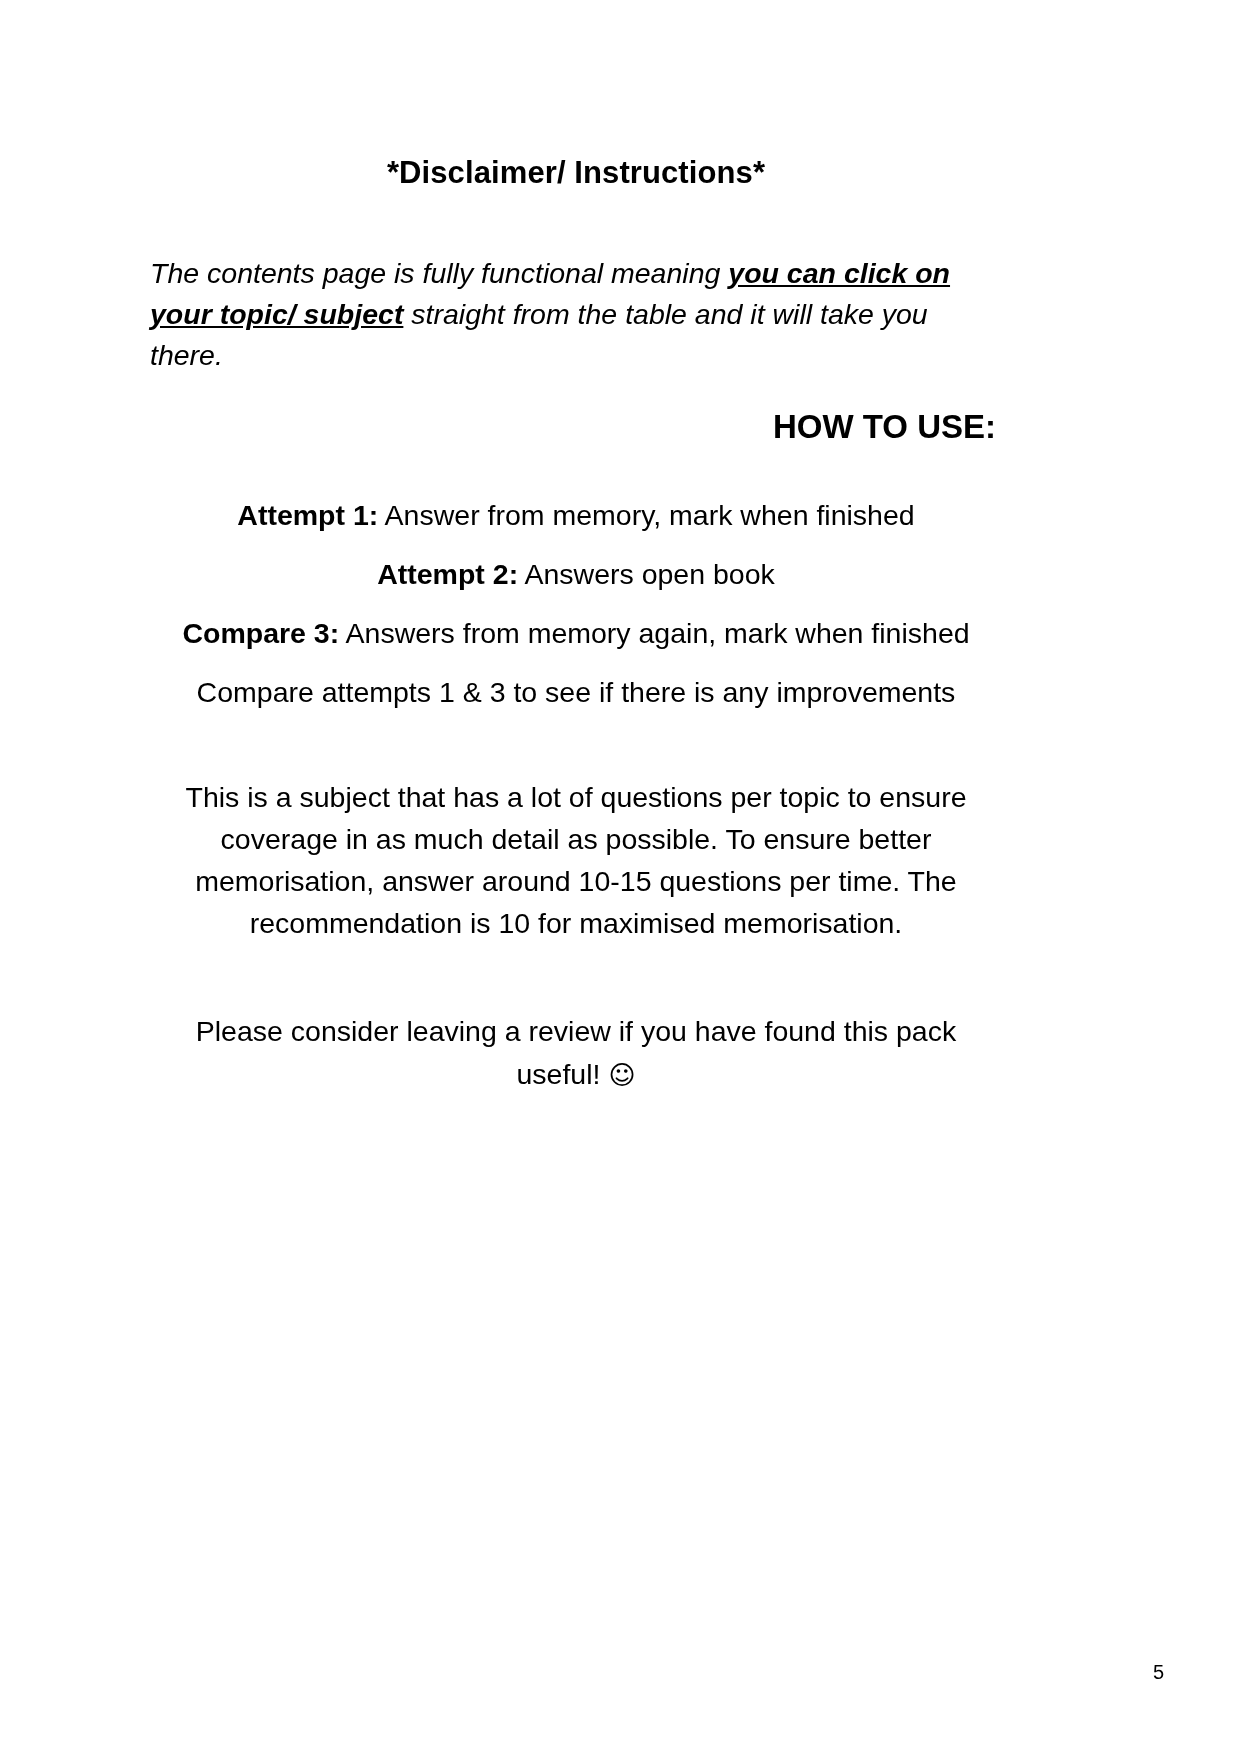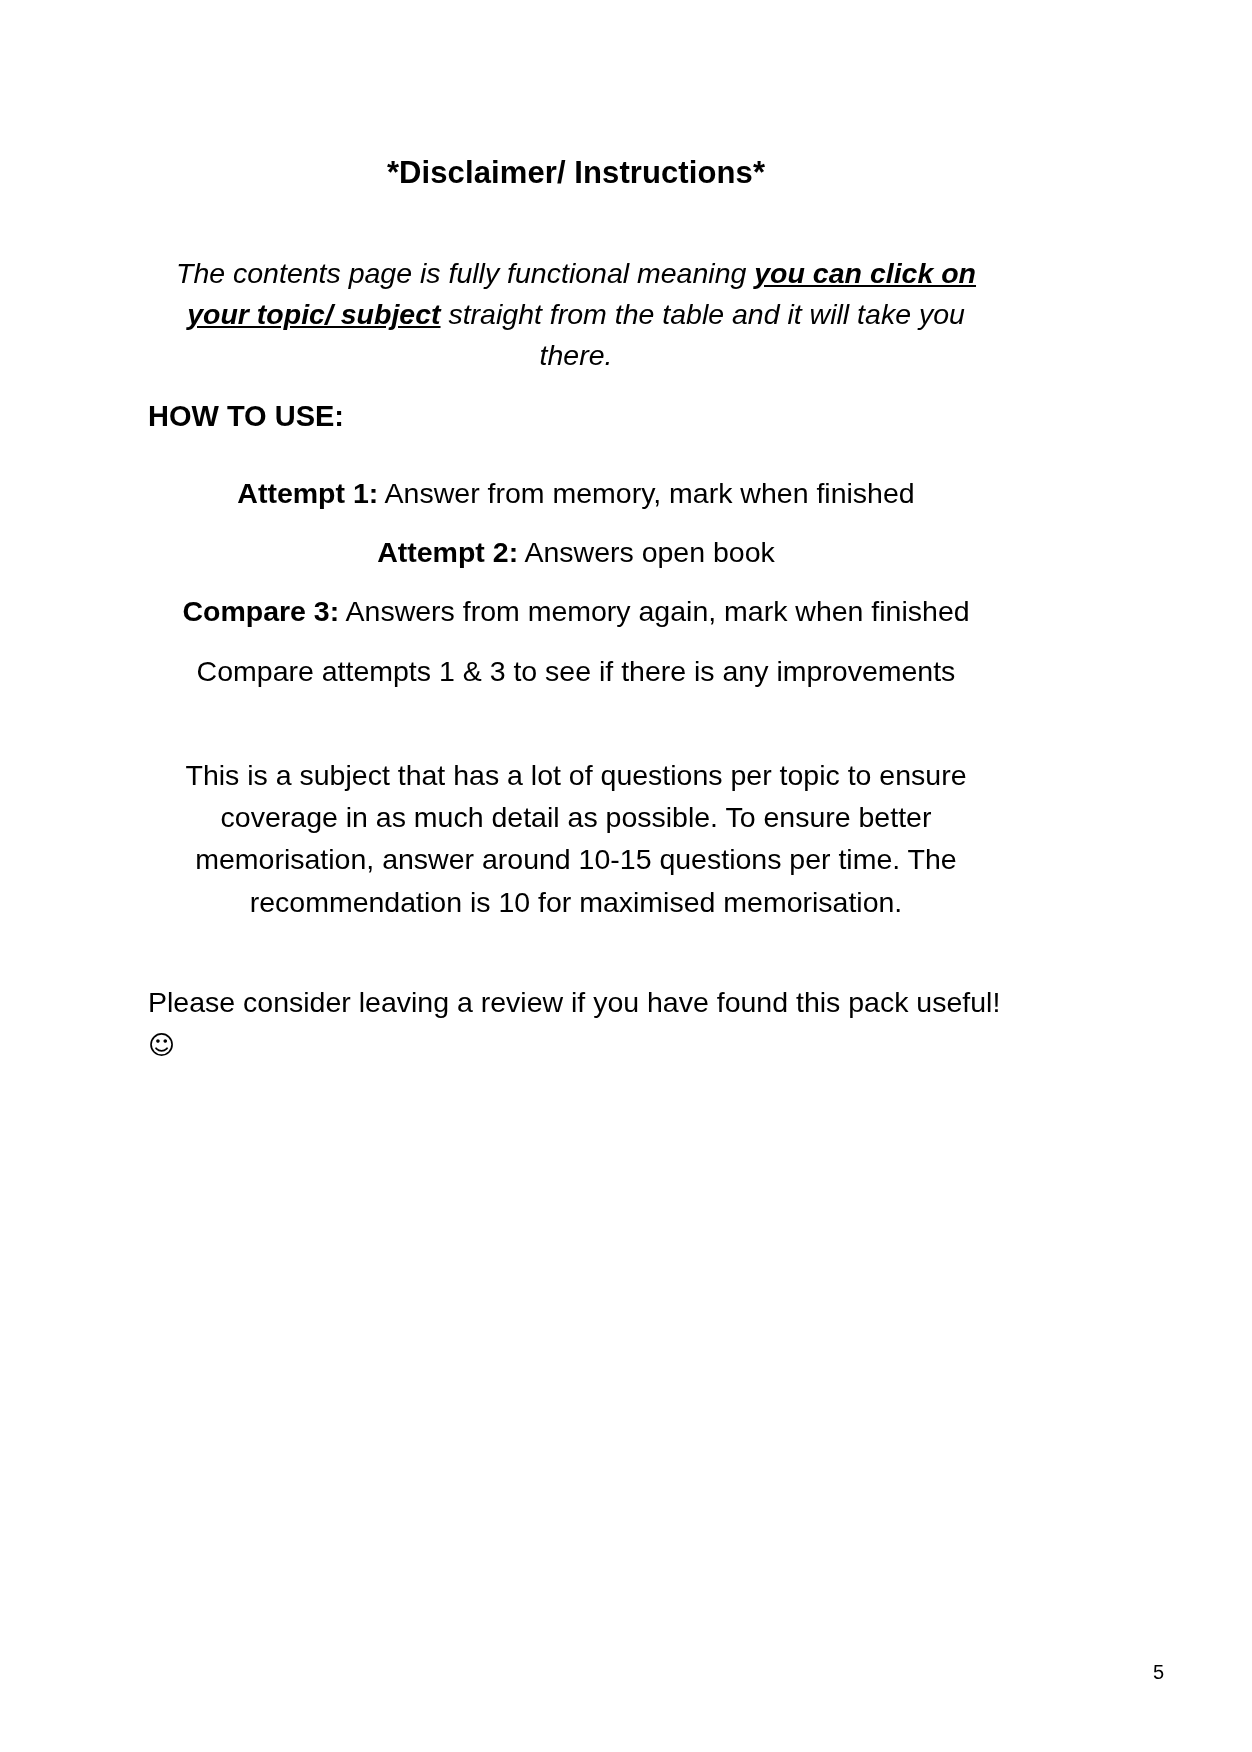--- a/index.html
+++ b/index.html
@@ -39,39 +39,38 @@
     margin: 0 0 0 0;
     line-height: 1.25;
   }
 
   .gap-1 { height: 60px; }
   .gap-2 { height: 18px; }
   .gap-3 { height: 62px; }
   .gap-4 { height: 58px; }
 
   .intro {
-    text-align: center;
     font-size: 28.5px;
     font-style: italic;
     line-height: 1.45;
     margin: 0;
     padding: 0 2px;
   }
   .intro b {
     font-weight: bold;
     text-decoration: underline;
     text-underline-offset: 2px;
   }
 
   .how-to-use {
-    text-align: left;
-    font-size: 29px;
+    text-align: right;
+    font-size: 33px;
     font-weight: bold;
     line-height: 1.45;
-    margin: 0;
+    margin: 8px;
   }
 
   .sub-underline {
     text-align: center;
     font-size: 28.5px;
     line-height: 1.45;
     margin: 0;
   }
   .sub-underline span.u {
     text-decoration: underline;
@@ -94,24 +93,24 @@
   }
 
   .body-para {
     text-align: center;
     font-size: 28.5px;
     line-height: 1.48;
     margin: 0;
   }
 
   .closing-para {
-    text-align: left;
+    text-align: center;
     font-size: 28.5px;
     line-height: 1.48;
-    margin: 0;
+    margin: 8px;
   }
 
   .smiley {
     font-family: "DejaVu Sans", sans-serif;
     font-size: 26px;
   }
 
   .page-number {
     position: absolute;
     right: 88px;

